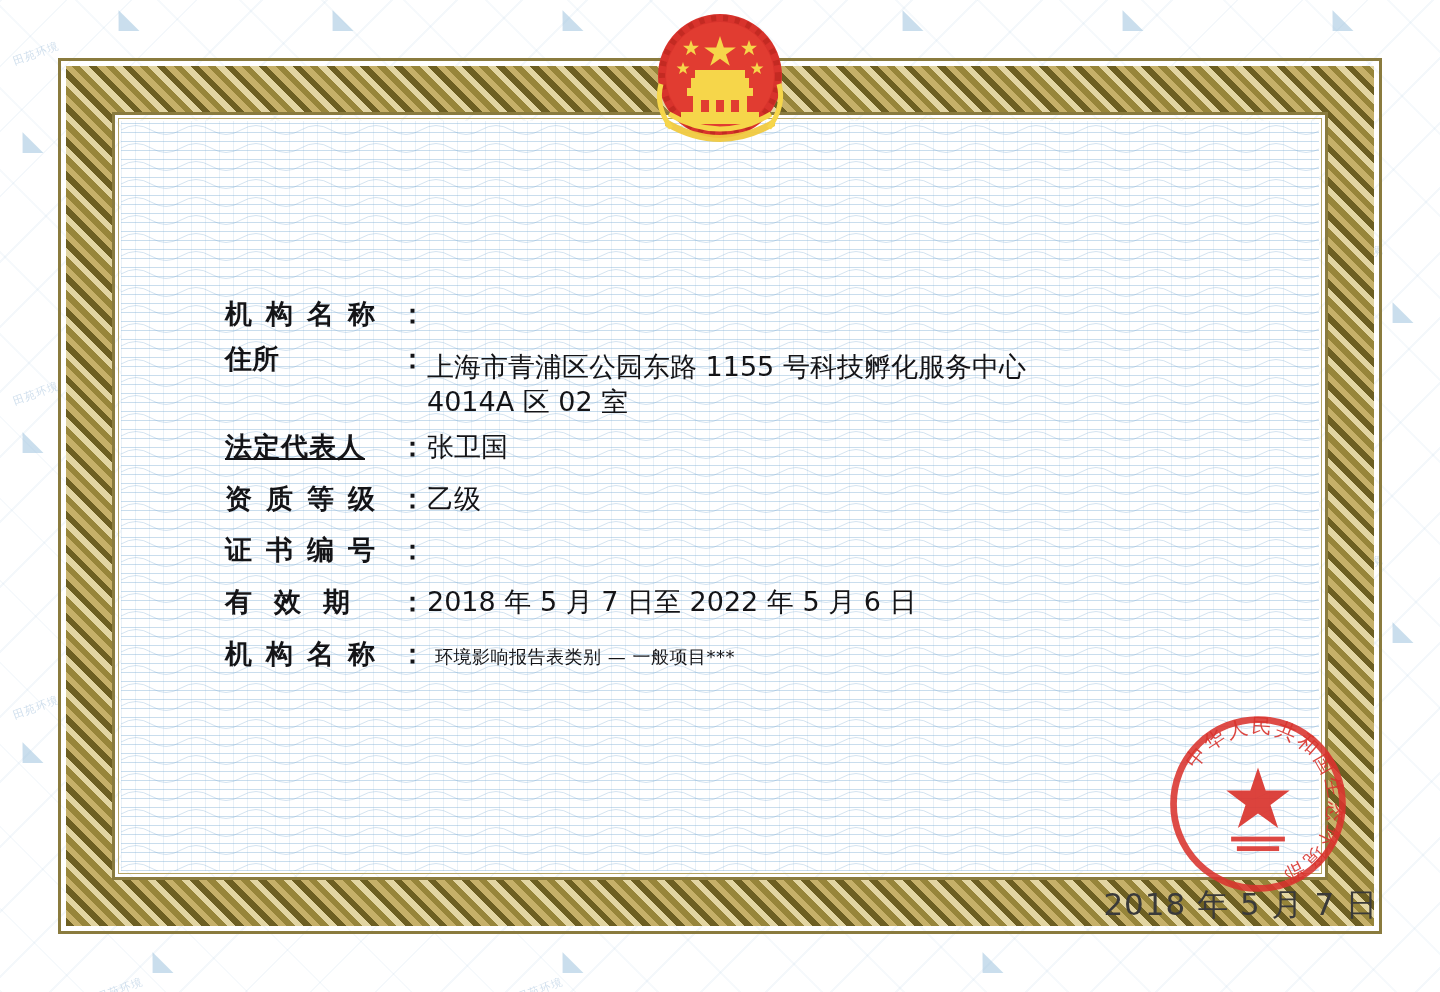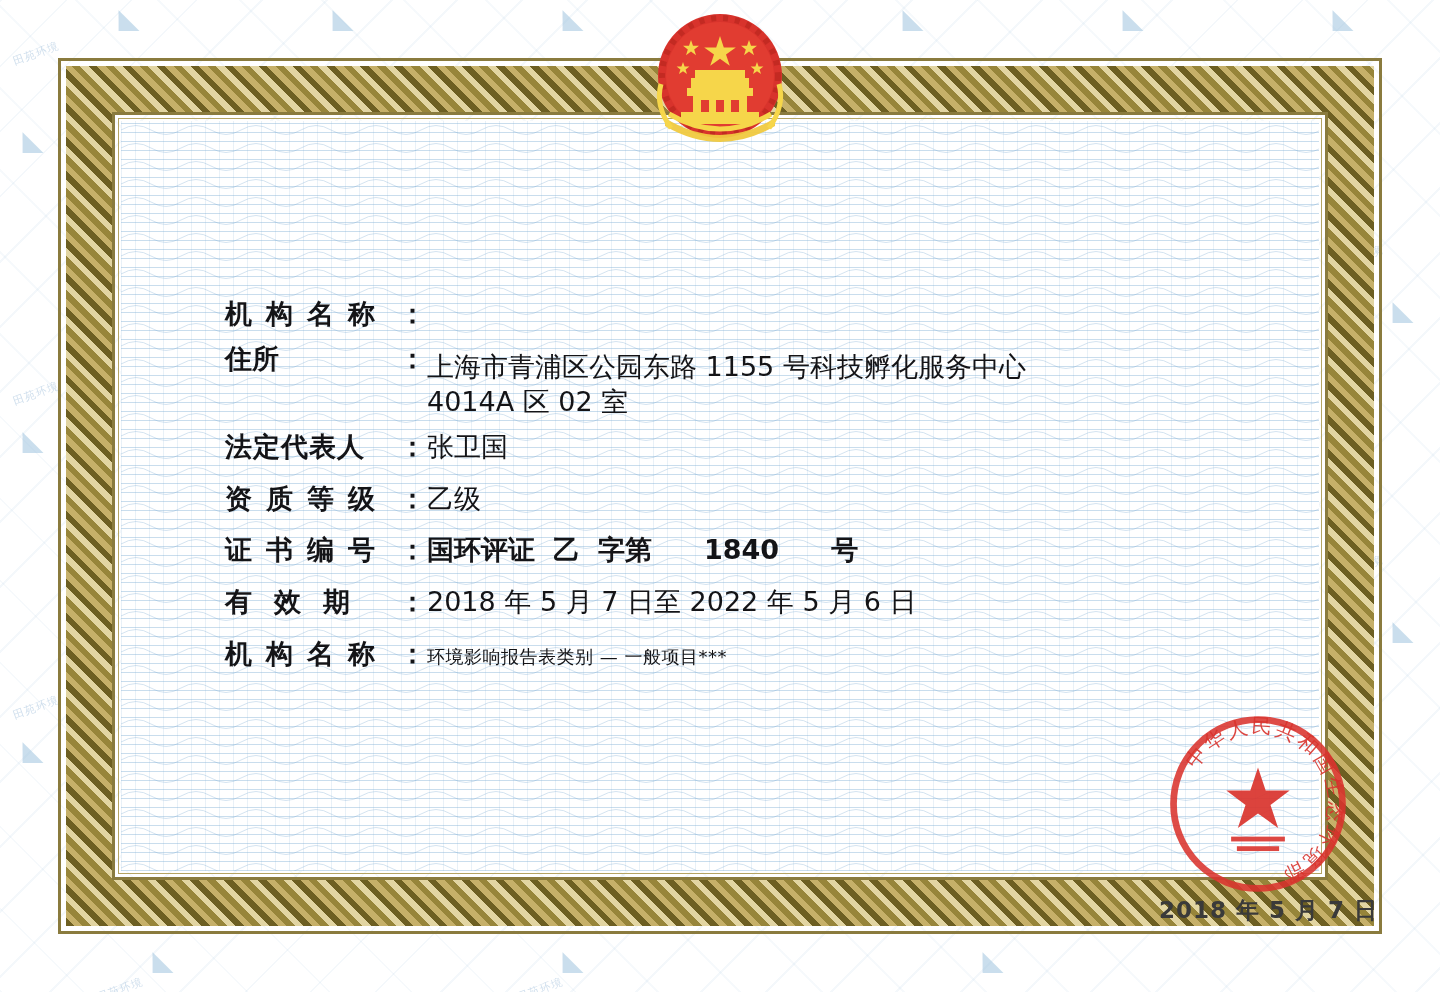--- a/index.html
+++ b/index.html
@@ -183,47 +183,47 @@
     padding-left: 6px;
   }
   .field-value.addr {
     line-height: 1.3;
     margin-top: 7px;
   }
   .field-value.small {
     font-size: 18px;
     padding-top: 9px;
     letter-spacing: .5px;
+    margin-left: 8px;
   }
   .row-gap {
     margin-bottom: 18px;
   }
   .certno-spaced .sp1 { display: inline-block; width: 18px; }
   .certno-spaced .sp3 { display: inline-block; width: 52px; }
 
   
   .seal {
     position: absolute;
     right: 86px;
     bottom: 92px;
     width: 192px;
     height: 192px;
     z-index: 7;
   }
   .seal-date {
     position: absolute;
     right: 62px;
     bottom: 66px;
-    font-size: 23px;
+    font-size: 31px;
     color: #3a3a3a;
     letter-spacing: 1px;
     z-index: 8;
     font-family: "DejaVu Sans", "Liberation Sans", sans-serif;
     white-space: nowrap;
-    font-weight: bold;
   }
 </style>
 </head>
 <body>
 
 <div id="certificate">
 
   <div class="watermark-layer"></div>
   <div class="wm-tri" style="left:116px;  top:8px;">◣</div>
   <div class="wm-tri" style="left:330px;  top:8px;">◣</div>
@@ -312,41 +312,38 @@
         <div class="field-label">
           <span class="lbl-text" style="letter-spacing:0;justify-content:space-between;">住所</span>
           <span class="colon">：</span>
         </div>
         <div class="field-value addr" style="white-space:pre-line;">上海市青浦区公园东路 1155 号科技孵化服务中心
 4014A 区 02 室</div>
       </div>
 
       <div class="field-row row-gap">
         <div class="field-label">
-          <span class="lbl-text" style="letter-spacing:1px;">法定代表人</span>
+          <span class="lbl-text" style="letter-spacing:1px;text-decoration:underline;">法定代表人</span>
           <span class="colon">：</span>
         </div>
         <div class="field-value">张卫国</div>
       </div>
 
       <div class="field-row row-gap">
         <div class="field-label">
           <span class="lbl-text" style="letter-spacing:14px;">资质等级</span>
           <span class="colon">：</span>
         </div>
         <div class="field-value">乙级</div>
       </div>
 
       <div class="field-row row-gap">
         <div class="field-label">
           <span class="lbl-text" style="letter-spacing:14px;">证书编号</span>
           <span class="colon">：</span>
-        </div>
-        <div class="field-value certno-spaced">
-          <span style="font-weight:bold;">国环评证</span><span class="sp1"></span><span style="font-weight:bold;">乙</span><span class="sp1"></span><span style="font-weight:bold;">字第</span><span class="sp3"></span><span style="font-weight:bold;">1840</span><span class="sp3"></span><span style="font-weight:bold;">号</span>
         </div>
       </div>
 
       <div class="field-row row-gap">
         <div class="field-label">
           <span class="lbl-text" style="letter-spacing:22px;">有效期</span>
           <span class="colon">：</span>
         </div>
         <div class="field-value">2018 年 5 月 7 日至 2022 年 5 月 6 日</div>
       </div>

